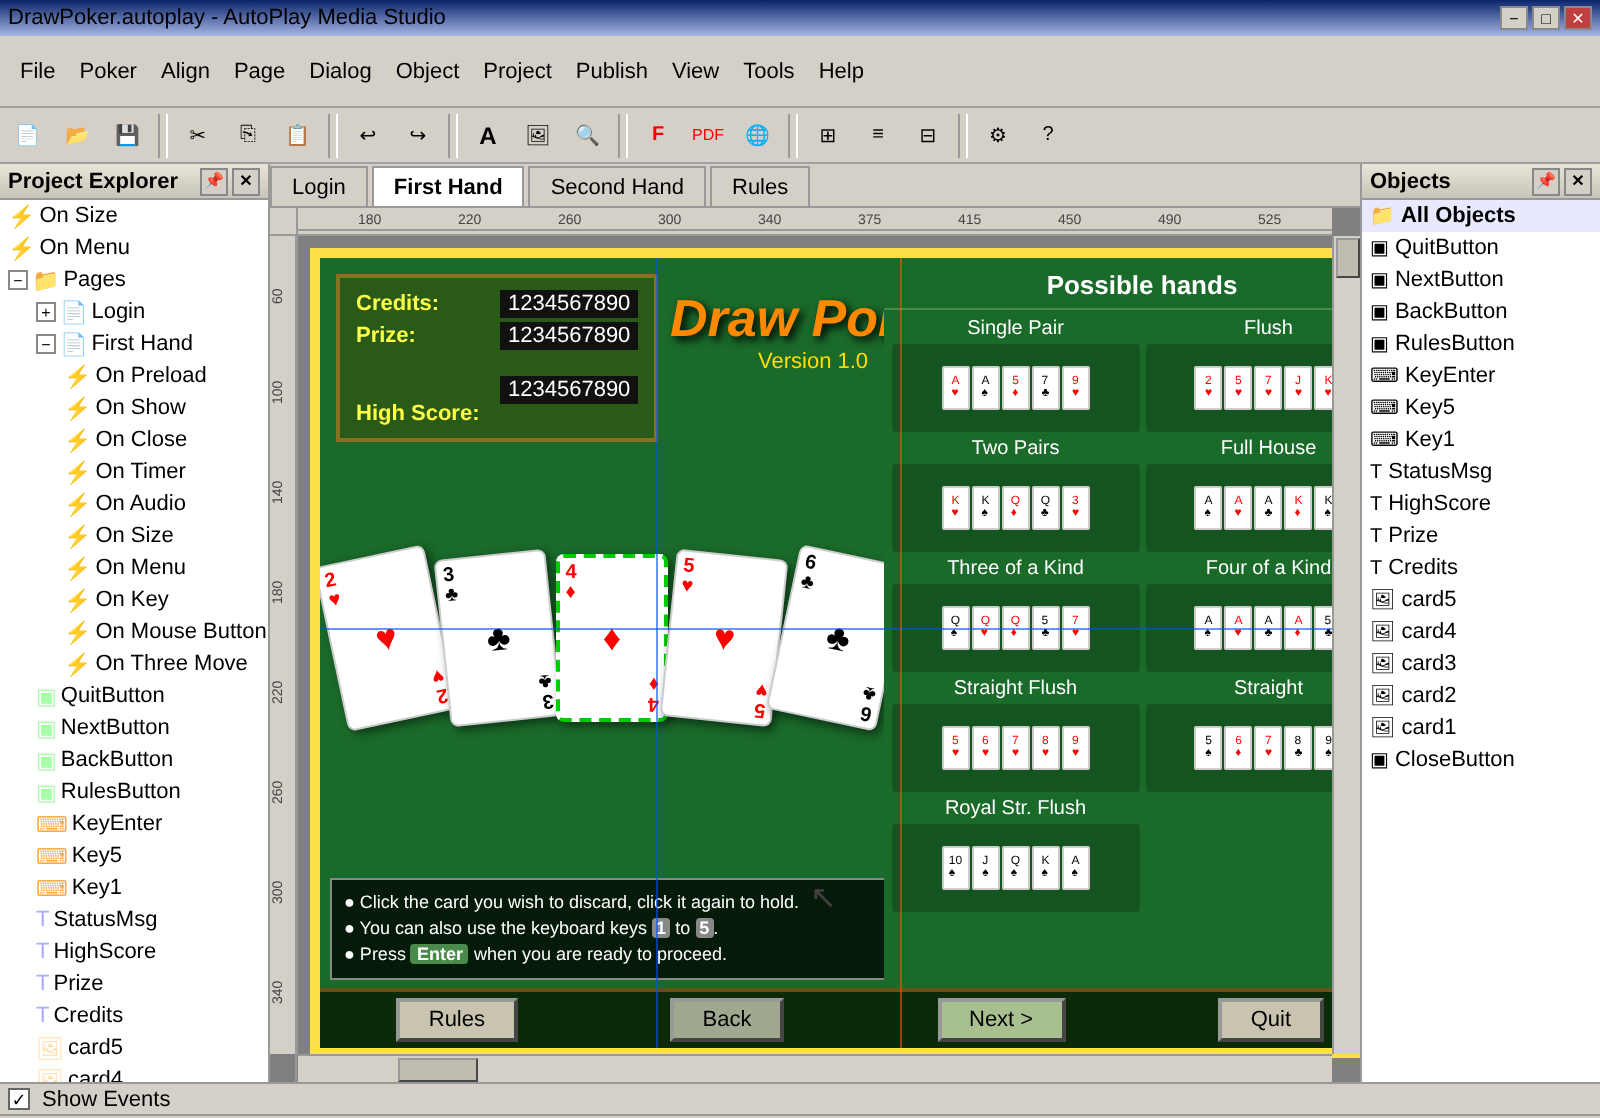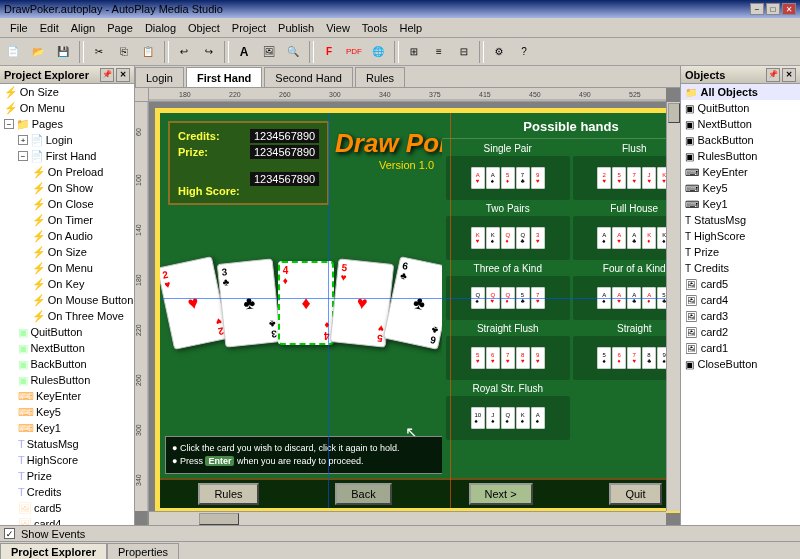--- a/index.html
+++ b/index.html
@@ -4,21 +4,21 @@
   <style>
     * { margin: 0; padding: 0; box-sizing: border-box; }
     body { width: 800px; height: 559px; overflow: hidden; font-family: 'Segoe UI', Tahoma, Arial, sans-serif; font-size: 11px; background: #d4d0c8; }
 
     
     .titlebar { height: 18px; background: linear-gradient(to bottom, #0a246a, #a6b5e5); display: flex; align-items: center; justify-content: space-between; padding: 0 4px; }
     .titlebar-buttons { display: flex; gap: 2px; }
     .titlebar-btn { width: 14px; height: 12px; border: 1px solid #888; background: #d4d0c8; font-size: 8px; display: flex; align-items: center; justify-content: center; cursor: pointer; }
 
     
-    .menubar { height: 20px; background: #d4d0c8; display: flex; align-items: center; padding: 0 4px; border-bottom: 1px solid #a0a0a0; }
+    .menubar { height: 36px; background: #d4d0c8; display: flex; align-items: center; padding: 0 4px; border-bottom: 1px solid #a0a0a0; }
     .menu-item { padding: 2px 6px; font-size: 11px; cursor: pointer; }
 
     
     .toolbar { height: 28px; background: #d4d0c8; display: flex; align-items: center; padding: 0 2px; border-bottom: 1px solid #a0a0a0; gap: 1px; }
     .toolbar-btn { width: 24px; height: 22px; border: 1px solid transparent; background: transparent; display: flex; align-items: center; justify-content: center; cursor: pointer; font-size: 10px; }
     .toolbar-sep { width: 5px; height: 22px; border-left: 1px solid #999; border-right: 1px solid #fff; margin: 0 2px; }
     .toolbar-icon { width: 16px; height: 16px; display: flex; align-items: center; justify-content: center; }
 
     
     .main-layout { display: flex; height: calc(559px - 18px - 20px - 28px - 20px - 20px - 16px); }
@@ -51,21 +51,21 @@
   <span>DrawPoker.autoplay - AutoPlay Media Studio</span>
   <div class="titlebar-buttons">
     <div class="titlebar-btn">−</div>
     <div class="titlebar-btn">□</div>
     <div class="titlebar-btn" style="background:#c04040;color:white;">✕</div>
   </div>
 </div>
 
 <div class="menubar">
   <span class="menu-item">File</span>
-  <span class="menu-item">Edit</span>
+  <span class="menu-item">Poker</span>
   <span class="menu-item">Align</span>
   <span class="menu-item">Page</span>
   <span class="menu-item">Dialog</span>
   <span class="menu-item">Object</span>
   <span class="menu-item">Project</span>
   <span class="menu-item">Publish</span>
   <span class="menu-item">View</span>
   <span class="menu-item">Tools</span>
   <span class="menu-item">Help</span>
 </div>
@@ -366,20 +366,21 @@
             <div style="font-size:10px;font-weight:bold;color:black;line-height:1;">6<br>♣</div>
             <div style="flex:1;display:flex;align-items:center;justify-content:center;font-size:18px;color:black;">♣</div>
             <div style="font-size:10px;font-weight:bold;color:black;transform:rotate(180deg);line-height:1;">6<br>♣</div>
           </div>
         </div>
 
         <div style="position:absolute;left:245px;top:310px;font-size:16px;color:white;">↖</div>
 
         <div style="position:absolute;left:5px;bottom:34px;width:280px;background:rgba(0,0,0,0.75);border:1px solid #888;padding:5px 6px;">
           <p style="color:white;font-size:9px;line-height:13px;">● Click the card you wish to discard, click it again to hold.</p>
+          <p style="color:white;font-size:9px;line-height:13px;">● You can also use the keyboard keys <span style="background:#888;color:white;padding:0 2px;border-radius:2px;font-weight:bold;">1</span> to <span style="background:#888;color:white;padding:0 2px;border-radius:2px;font-weight:bold;">5</span>.</p>
           <p style="color:white;font-size:9px;line-height:13px;">● Press <span style="background:#4a8a4a;color:white;padding:0 3px;border-radius:2px;font-weight:bold;">Enter</span> when you are ready to proceed.</p>
         </div>
 
         <div style="position:absolute;right:0;top:0;width:258px;height:405px;background:#1a6a2a;overflow:hidden;">
           <div style="text-align:center;color:white;font-size:13px;font-weight:bold;padding:6px 0 4px;border-bottom:1px solid #4a8a4a;">Possible hands</div>
           <div style="display:grid;grid-template-columns:1fr 1fr;gap:3px;padding:4px;">
 
             <div>
               <div style="color:white;font-size:10px;text-align:center;margin-bottom:2px;">Single Pair</div>
               <div style="background:rgba(0,0,0,0.2);height:44px;display:flex;align-items:center;justify-content:center;gap:1px;border-radius:2px;">

